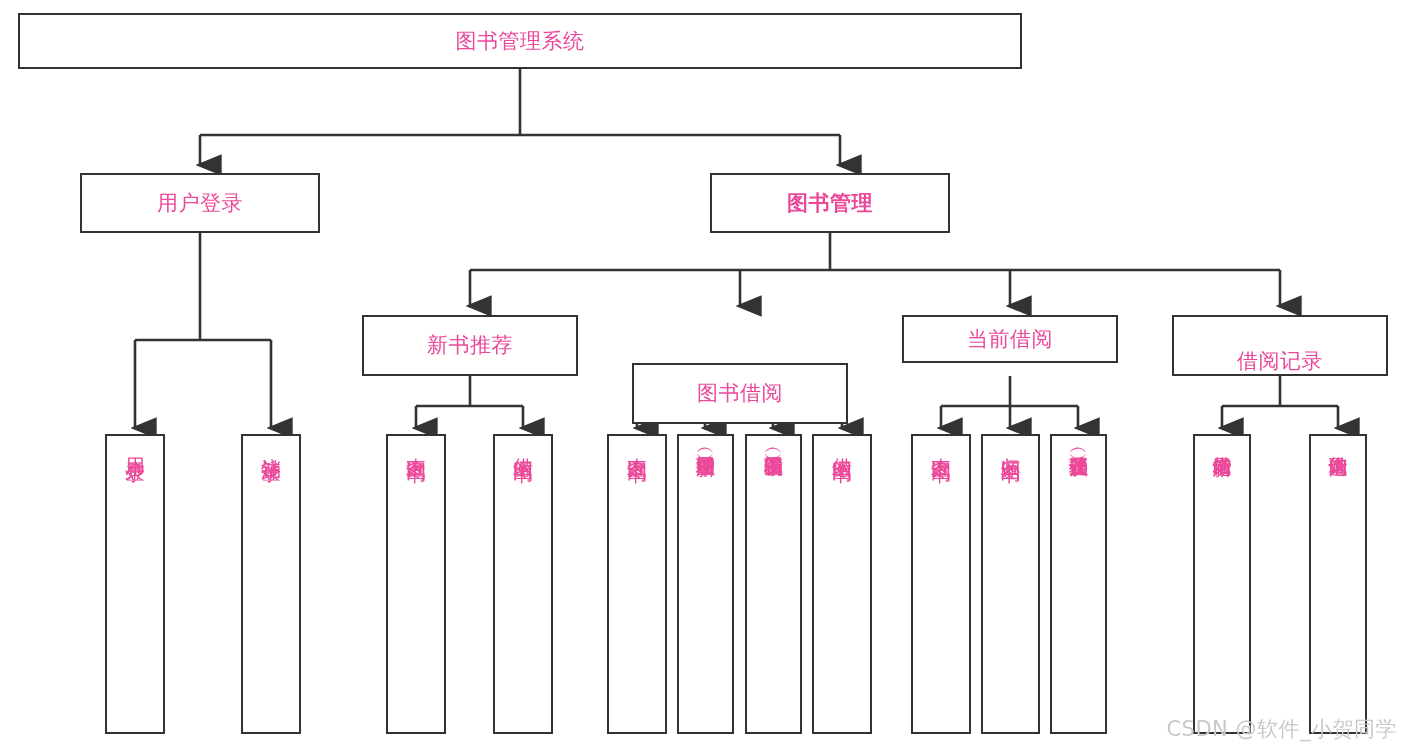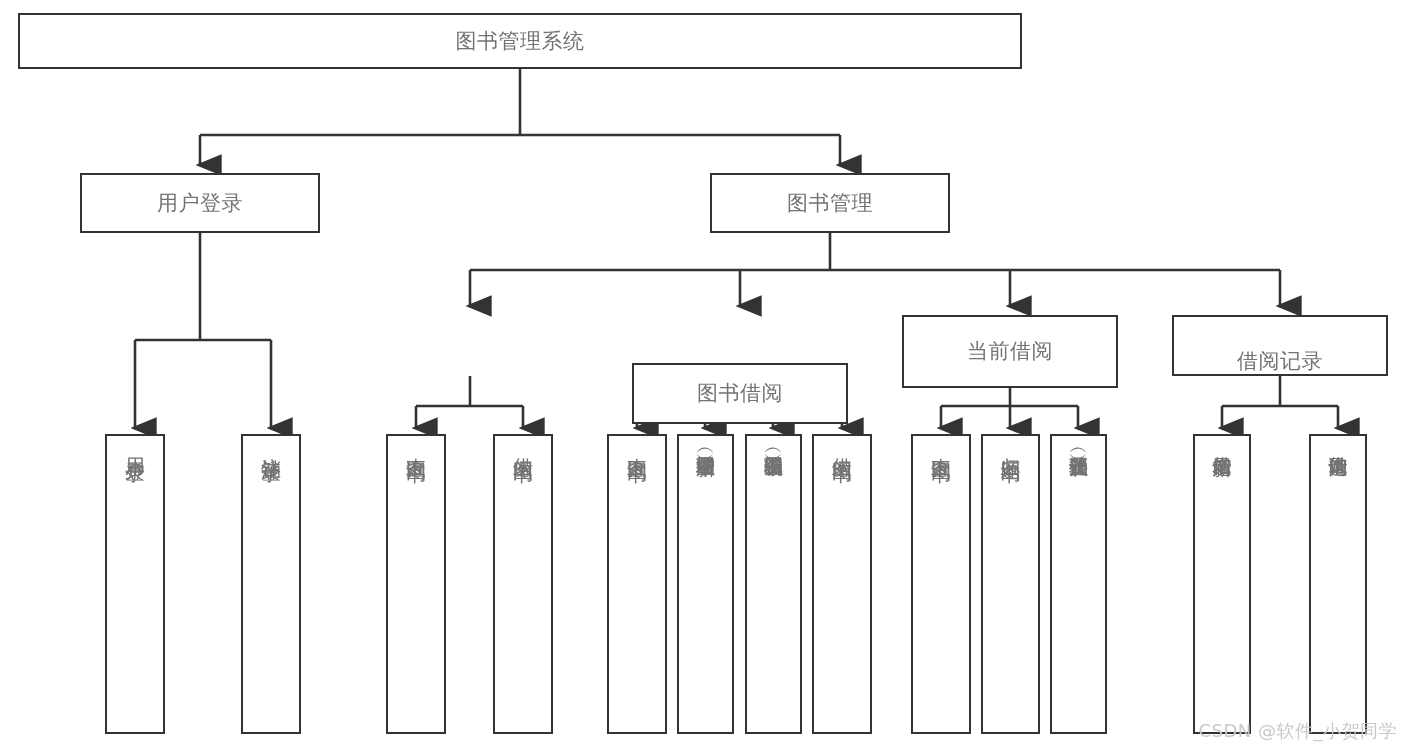--- a/index.html
+++ b/index.html
@@ -29,21 +29,21 @@
   .node-box {
     position: absolute;
     box-sizing: border-box;
     background: #ffffff;
     border: 2px solid #333333;
     display: flex;
     align-items: center;
     justify-content: center;
   }
   .node-label {
-    color: #737373;
+    color: #ec4899;
     font-size: 21px;
     line-height: 1.25;
     letter-spacing: 0.5px;
     white-space: nowrap;
   }
   .node-box.vertical {
     align-items: flex-start;
     justify-content: center;
     padding-top: 6px;
   }
@@ -57,21 +57,21 @@
   }
   .node-box.vertical.tall-text .node-label {
     font-size: 19px;
     letter-spacing: 0px;
   }
   #watermark {
     position: absolute;
     right: 8px;
     bottom: 4px;
     color: #c9c9c9;
-    font-size: 18px;
+    font-size: 21px;
     letter-spacing: 0.5px;
     white-space: nowrap;
     pointer-events: none;
   }
 </style>
 </head>
 <body>
 
 <div id="diagram-root">
 
@@ -128,28 +128,31 @@
     </g>
   </svg>
 
   <div class="node-box" style="left:18px; top:13px; width:1004px; height:56px;">
     <span class="node-label">图书管理系统</span>
   </div>
 
   <div class="node-box" style="left:80px; top:173px; width:240px; height:60px;">
     <span class="node-label">用户登录</span>
   </div>
-  <div class="node-box" style="left:710px; top:173px; width:240px; height:60px;">
+  <div class="node-box" style="left:710px; top:173px; width:240px; height:60px;font-weight:bold;">
     <span class="node-label">图书管理</span>
   </div>
 
+  <div class="node-box" style="left:362px; top:315px; width:216px; height:61px;">
+    <span class="node-label">新书推荐</span>
+  </div>
   <div class="node-box" style="left:632px; top:315px; width:216px; height:61px;margin-top:48px;">
     <span class="node-label">图书借阅</span>
   </div>
-  <div class="node-box" style="left:902px; top:315px; width:216px; height:73px;">
+  <div class="node-box" style="left:902px; top:315px; width:216px; height:48px;">
     <span class="node-label">当前借阅</span>
   </div>
   <div class="node-box" style="left:1172px; top:315px; width:216px; height:61px;align-items:flex-end;">
     <span class="node-label">借阅记录</span>
   </div>
 
   <div class="node-box vertical" style="left:105px; top:434px; width:60px; height:300px;">
     <span class="node-label">用户登录</span>
   </div>
   <div class="node-box vertical" style="left:241px; top:434px; width:60px; height:300px;">

